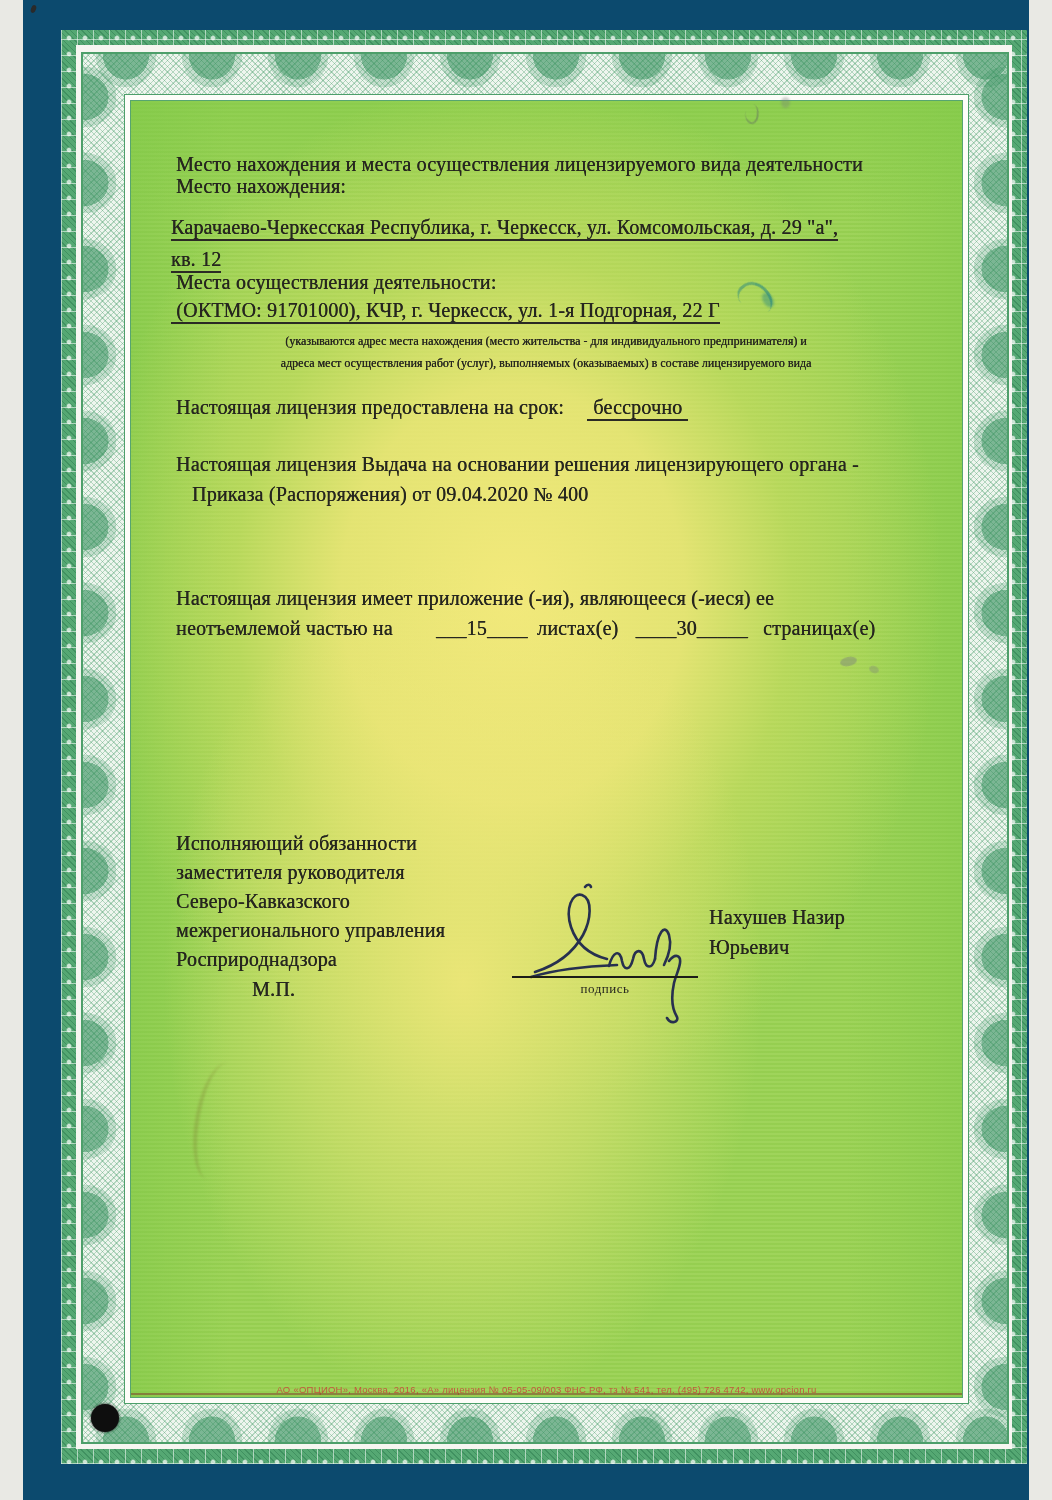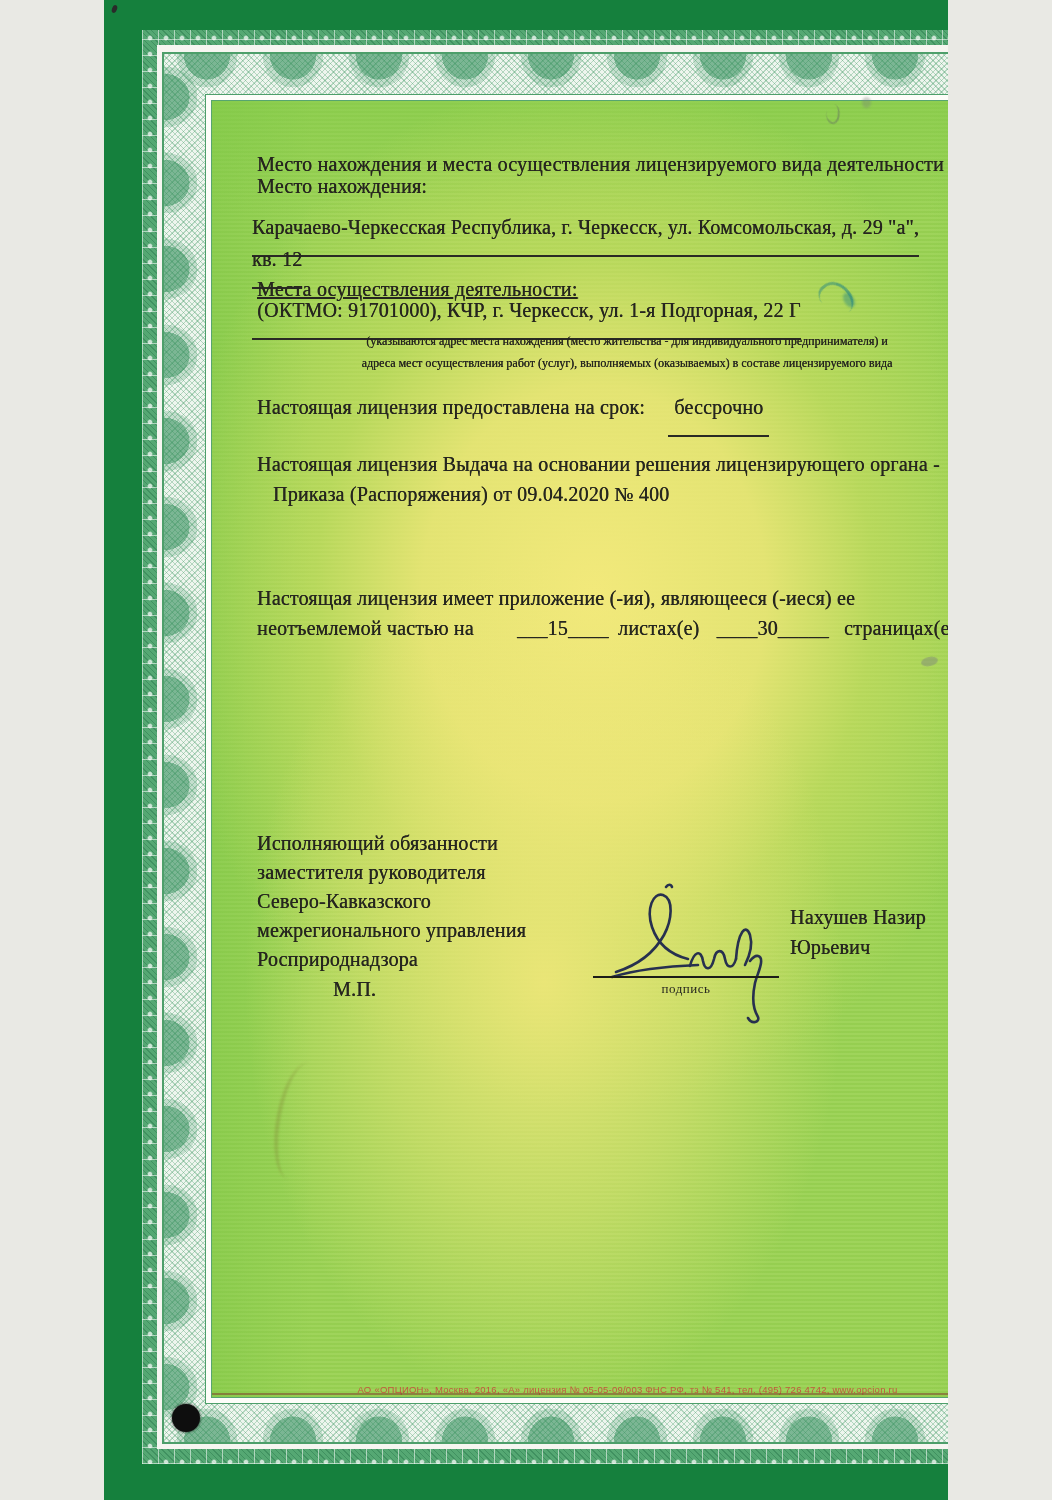--- a/index.html
+++ b/index.html
@@ -1,18 +1,18 @@
 <!DOCTYPE html>
 <html><head>
 <meta charset="utf-8">
 <style>
   html,body{margin:0;padding:0;background:#e9e9e4;}
   .page{
-    position:relative; width:844px; height:1500px; margin:0 auto;
-    background:#15803d; overflow:hidden;
+    position:relative; width:1006px; height:1500px; margin:0 auto;
+    background:#0c4a6e; overflow:hidden;
     font-family:"Liberation Serif", serif; color:#26261f;
   }
   
   .chain-ring{
     position:absolute; left:38px; top:30px; width:966px; height:1434px;
     background-color:#55a873;
     background-image:
       radial-gradient(circle at 8px 8px, rgba(255,255,255,.70) 1.6px, rgba(255,255,255,0) 3px),
       repeating-linear-gradient(0deg, rgba(255,255,255,.55) 0 1px, rgba(255,255,255,0) 1px 16px),
       repeating-linear-gradient(90deg, rgba(255,255,255,.55) 0 1px, rgba(255,255,255,0) 1px 16px),
@@ -47,21 +47,21 @@
     background-color:#9ad252;
     background-image:
       radial-gradient(ellipse 300px 430px at 40% 68%, rgba(240,231,122,.90) 0%, rgba(240,231,122,.45) 55%, rgba(240,231,122,0) 100%),
       radial-gradient(ellipse 430px 520px at 46% 38%, rgba(242,233,123,1) 0%, rgba(240,231,120,.85) 40%, rgba(214,224,100,.50) 65%, rgba(240,231,122,0) 100%),
       linear-gradient(180deg, rgba(128,202,72,.50) 0%, rgba(128,202,72,0) 9%),
       linear-gradient(90deg, rgba(118,197,68,.40) 0%, rgba(118,197,68,0) 12%, rgba(118,197,68,0) 86%, rgba(118,197,68,.35) 100%),
       repeating-linear-gradient(180deg, rgba(255,255,255,.05) 0 2px, rgba(10,90,30,.03) 2px 4px);
   }
   .abs{ position:absolute; white-space:nowrap; }
   .txt{ font-size:20px; letter-spacing:.2px; text-shadow:.3px 0 0 currentColor; }
-  .u{ border-bottom:2px solid #2a2a24; padding-bottom:17px; white-space:pre; }
+  .u{ border-bottom:2px solid #2a2a24; padding-bottom:1px; white-space:pre; }
   .note{ font-size:12px; line-height:22px; text-align:center; text-shadow:.2px 0 0 currentColor; }
   .officer div{ line-height:29px; }
   .name div{ line-height:30px; }
   .sig-line{ height:2px; background:#1c1c18; }
   .sig-caption{ font-size:13px; text-align:center; letter-spacing:.5px; }
   .imprint{ font-family:"Liberation Sans", sans-serif; font-size:9.5px; letter-spacing:.25px;
             color:#c2573e; text-align:center; width:100%; }
   .bottom-edge{ position:absolute; left:0; top:1292px; width:100%; height:2px; background:rgba(122,62,40,.55); }
   .punch{ position:absolute; left:68px; top:1404px; width:28px; height:28px; border-radius:50%;
           background:#0e0e0e; box-shadow:0 0 2px 1px rgba(14,14,14,.45); }
@@ -103,21 +103,21 @@
 
       <div class="abs txt" style="left:45px; top:74px;">Место нахождения:</div>
 
       <div class="abs txt" style="left:40px; top:115px;">
         <span class="u">Карачаево-Черкесская Республика, г. Черкесск, ул. Комсомольская, д. 29 "а",</span>
       </div>
       <div class="abs txt" style="left:40px; top:147px;">
         <span class="u">кв. 12</span>
       </div>
 
-      <div class="abs txt" style="left:45px; top:177px;text-decoration:underline;">Места осуществления деятельности:</div>
+      <div class="abs txt" style="left:45px; top:170px;">Места осуществления деятельности:</div>
 
       <div class="abs txt" style="left:40px; top:198px;">
         <span class="u"> (ОКТМО: 91701000), КЧР, г. Черкесск, ул. 1-я Подгорная, 22 Г</span>
       </div>
 
       <div class="abs note" style="left:20px; top:229px; width:790px; white-space:normal;">
         <div>(указываются адрес места нахождения (место жительства - для индивидуального предпринимателя) и</div>
         <div>адреса мест осуществления работ (услуг), выполняемых (оказываемых) в составе лицензируемого вида</div>
       </div>
 

